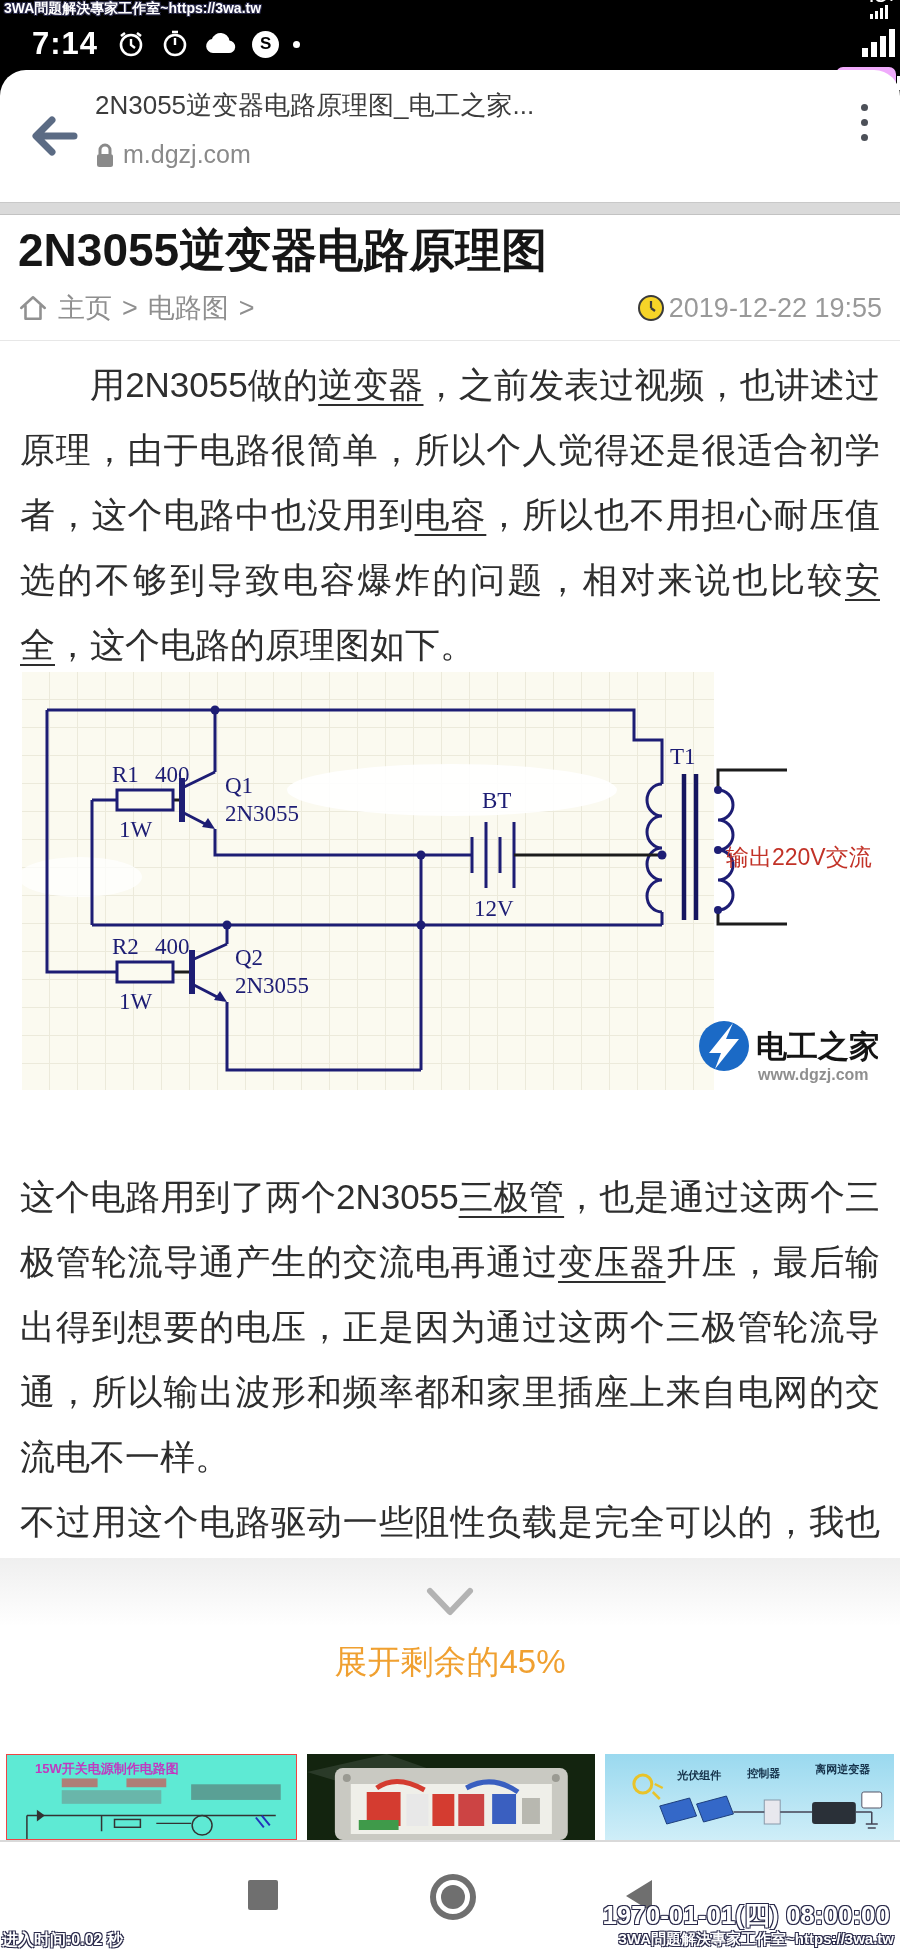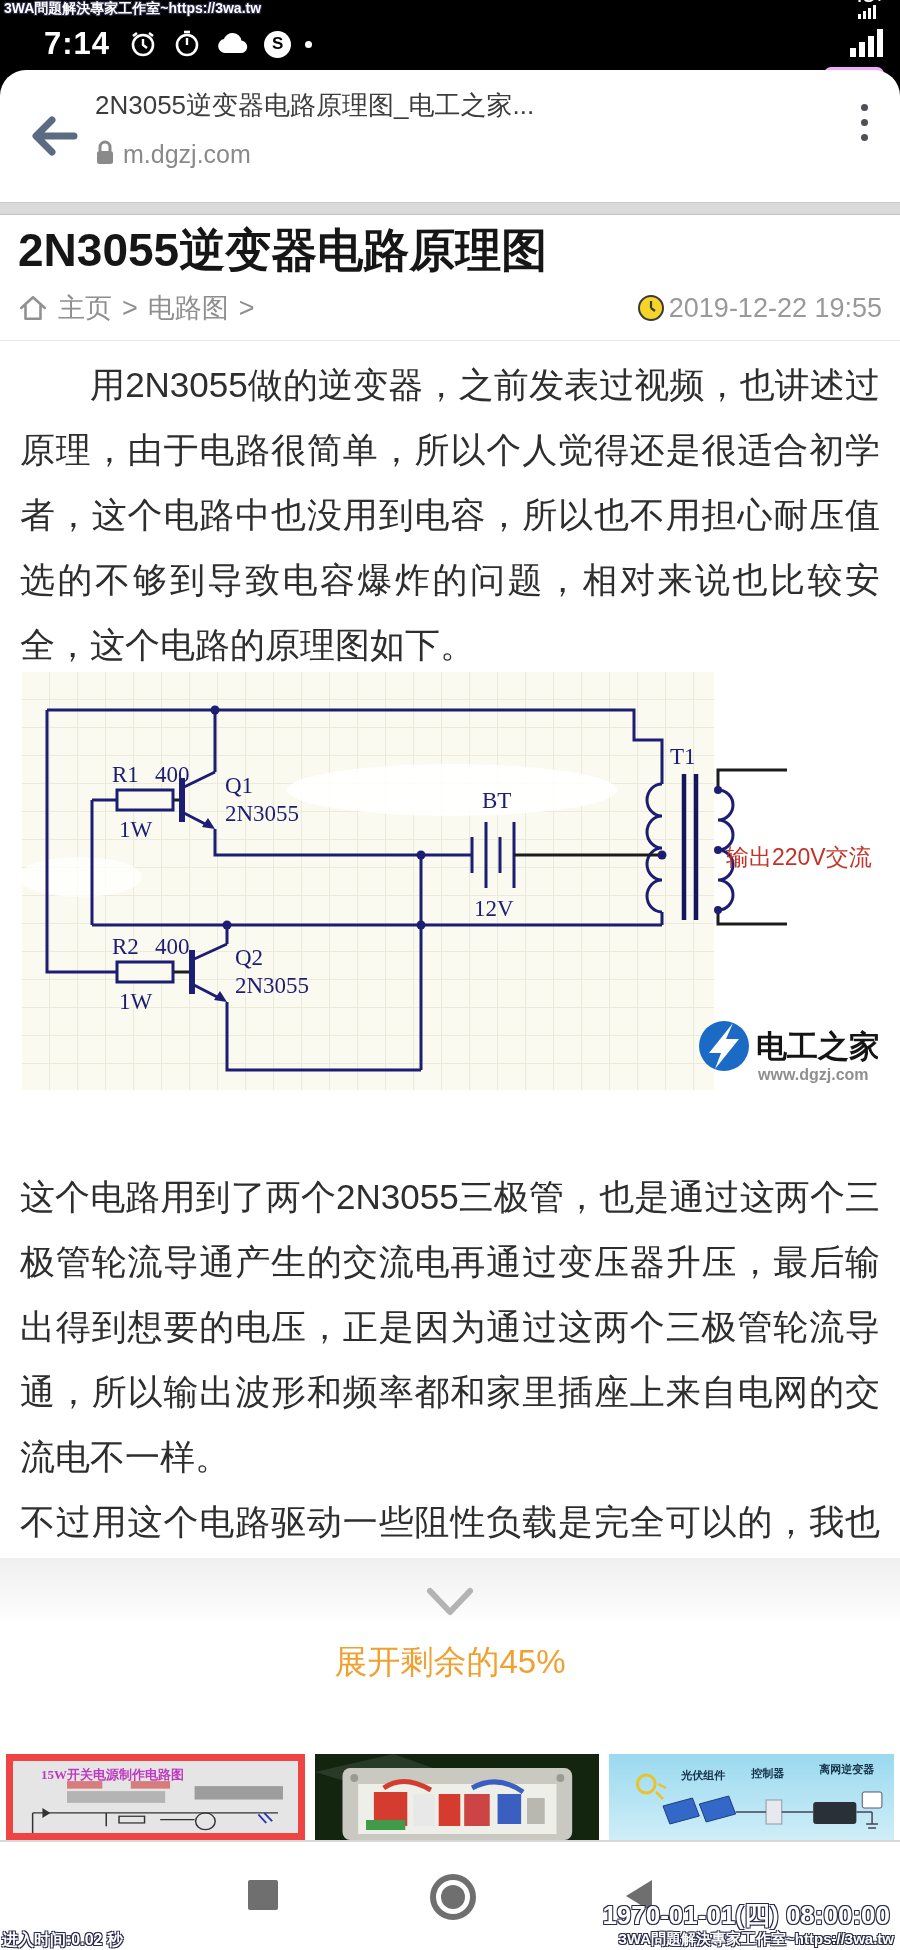--- a/index.html
+++ b/index.html
@@ -8,73 +8,73 @@
   
   .wm{position:absolute;color:#fff;font-weight:bold;z-index:60;
       text-shadow:-1px -1px 0 #2a2a4a,1px -1px 0 #2a2a4a,-1px 1px 0 #2a2a4a,1px 1px 0 #2a2a4a;}
   .wm-top{left:4px;top:0px;font-size:14px;}
   .wm-bl{left:2px;top:1930px;font-size:16px;}
   .wm-time{right:10px;top:1898px;font-size:26px;}
   .wm-site{right:6px;top:1930px;font-size:15px;}
   
   .statusbar{position:absolute;left:0;top:0;width:900px;height:100px;background:#000;}
   .sb-row{position:absolute;left:0;top:18px;width:900px;height:52px;display:flex;align-items:center;
-          padding:0 16px;box-sizing:border-box;color:#fff;}
+          padding:0 4px;box-sizing:border-box;color:#fff;}
   .sb-time{font-size:31px;font-weight:bold;margin-left:28px;letter-spacing:1px;}
   .sb-icons{display:flex;align-items:center;gap:14px;margin-left:18px;}
   .s-badge{width:27px;height:27px;border-radius:50%;background:#fff;color:#000;font-size:17px;
            font-weight:bold;display:flex;align-items:center;justify-content:center;}
   .sb-dot{width:7px;height:7px;border-radius:50%;background:#fff;}
   .sb-right{margin-left:auto;display:flex;align-items:flex-end;gap:10px;flex-direction:column;}
   .net-col{display:flex;flex-direction:column;align-items:center;line-height:1;}
   .net-label{font-size:16px;font-weight:bold;}
   .battery{position:relative;width:60px;height:32px;background:#f0abfc;border-radius:7px;
            display:flex;align-items:center;justify-content:center;color:#000;font-size:20px;font-weight:bold;}
   .battery:after{content:"";position:absolute;right:-6px;top:9px;width:5px;height:14px;background:#fff;
                  border-radius:0 3px 3px 0;}
   
   .chrome{position:absolute;left:0;top:70px;width:900px;height:132px;background:#fff;
           border-radius:26px 26px 0 0;border-bottom:1px solid #c9c9c9;z-index:5;}
   .back-btn{position:absolute;left:28px;top:40px;width:52px;height:52px;}
   .page-title{position:absolute;left:95px;top:18px;width:690px;font-size:26px;color:#3c3c3c;
               white-space:nowrap;overflow:hidden;}
-  .url-row{position:absolute;left:95px;top:70px;display:flex;align-items:flex-start;gap:8px;
+  .url-row{position:absolute;left:95px;top:70px;display:flex;align-items:flex-end;gap:8px;
            color:#8a8a8a;font-size:25px;}
   .menu-dots{position:absolute;right:32px;top:34px;display:flex;flex-direction:column;gap:8px;align-items:center;}
   .menu-dots i{width:7px;height:7px;border-radius:50%;background:#4c5058;}
   .gray-strip{position:absolute;left:0;top:202px;width:900px;height:12px;background:#dadada;
               border-bottom:1px solid #c2c2c2;z-index:4;}
   
   .h1{position:absolute;left:18px;top:220px;width:860px;font-size:46px;font-weight:bold;color:#161616;}
   .crumb{position:absolute;left:18px;top:286px;width:864px;height:44px;display:flex;align-items:center;
          color:#8f8f8f;font-size:27px;gap:10px;}
   .crumb .right{margin-left:auto;display:flex;align-items:center;gap:4px;color:#999;}
   .divider{position:absolute;left:0;top:340px;width:900px;height:1px;background:#e7e7e7;}
   .para{position:absolute;left:20px;width:860px;font-size:35px;line-height:65px;color:#2e2e2e;
         text-align:justify;}
   .p1{top:352px;text-indent:2em;}
   .pblock{top:1164px;}
   .pblock p{margin:0;}
-  .lnk{color:inherit;text-decoration-thickness:2px;text-underline-offset:7px;margin-top:16px;}
+  .lnk{color:inherit;text-decoration:underline;text-decoration-thickness:2px;text-underline-offset:7px;margin-top:16px;}
   
   .circuit{position:absolute;left:22px;top:672px;width:692px;height:418px;background:#fbfaf0;
     background-image:repeating-linear-gradient(#fbfaf000 0 27px,#eceadb 27px 28px),
                      repeating-linear-gradient(90deg,#fbfaf000 0 27px,#eceadb 27px 28px);}
   .circuit svg{position:absolute;left:0;top:0;}
   
   .fade{position:absolute;left:0;top:1558px;width:900px;height:180px;
         background:linear-gradient(180deg,#efefef 0%,#ffffff 38%,#ffffff 100%);}
   .chev{position:absolute;left:425px;top:1586px;}
   .expand-label{position:absolute;left:0;top:1640px;width:900px;text-align:center;
                 font-size:33px;color:#f0a030;}
   
   .thumbs{position:absolute;left:0;top:1754px;width:900px;height:86px;display:flex;gap:10px;
           padding:0 6px;box-sizing:border-box;}
   .thumb{flex:1;position:relative;overflow:hidden;}
-  .t1{background:#e5e5e5;border:7px solid #ef4444;font-family:Liberation Serif, serif;}
+  .t1{background:#5eead4;border:1px solid #ef4444;}
   .t1 .cap{position:absolute;left:28px;top:5px;font-size:13px;font-weight:bold;color:#c03ac0;}
   .t2{background:#10200f;}
   .t3{background:linear-gradient(180deg,#9ad9ef 0%,#cfeef8 100%);}
   .t3 .lbl{position:absolute;font-size:11px;color:#15324a;font-weight:bold;}
   .thumb-line{position:absolute;left:0;top:1840px;width:900px;height:2px;background:#d9d9d9;}
   
   .navbar{position:absolute;left:0;top:1842px;width:900px;height:108px;background:#fff;}
   .nav-square{position:absolute;left:248px;top:1880px;width:30px;height:30px;background:#6f6f6f;border-radius:2px;}
   .nav-circle{position:absolute;left:430px;top:1874px;width:34px;height:34px;border:6px solid #6f6f6f;
               border-radius:50%;display:flex;align-items:center;justify-content:center;}

